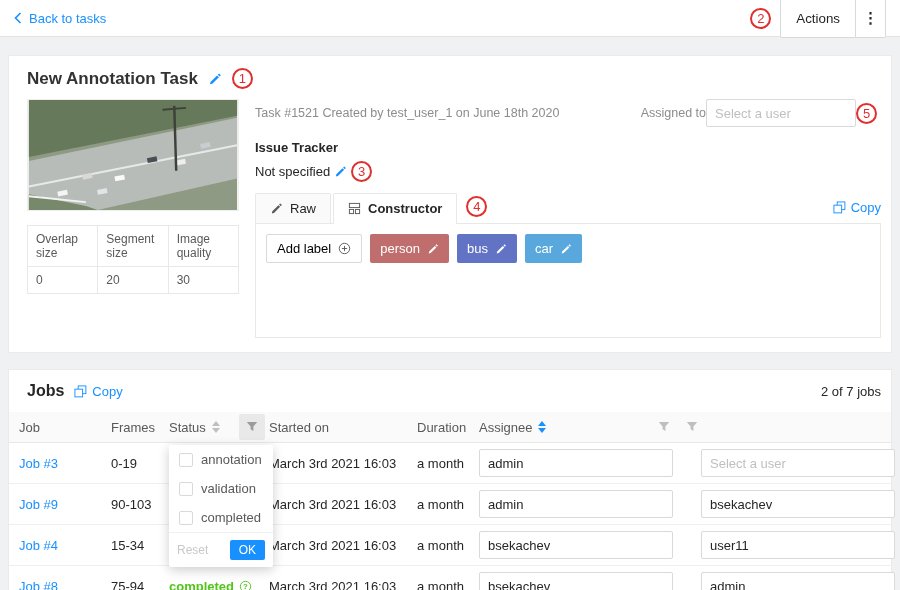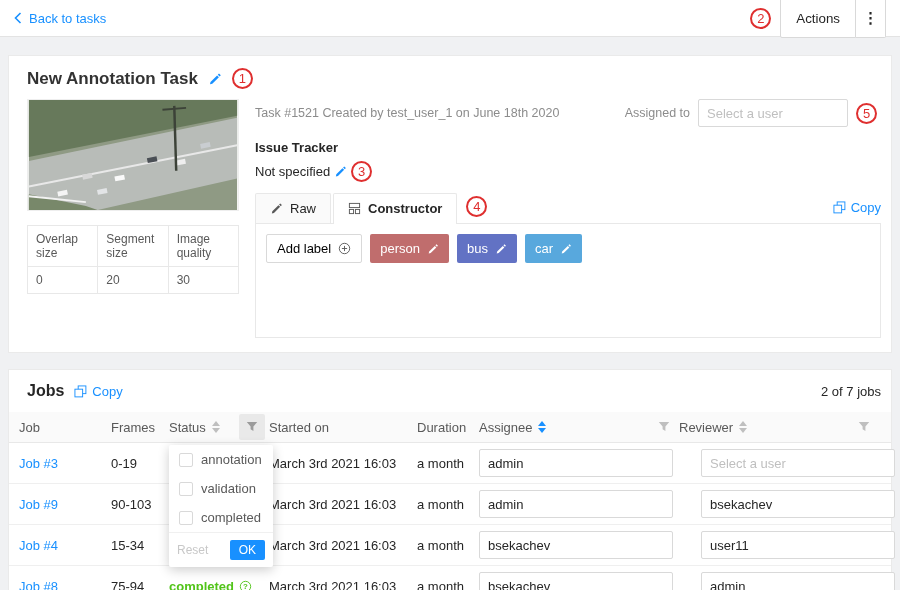--- a/index.html
+++ b/index.html
@@ -39,21 +39,21 @@
   .left-col { width: 212px; flex: none; }
   .thumb { width: 212px; height: 112px; border: 1px solid #eee; }
   .params-table { border-collapse: collapse; margin-top: 14px; width: 212px;
                   font-size: 12px; color: #595959; }
   .params-table th, .params-table td { border: 1px solid #e8e8e8; padding: 6px 8px;
                   text-align: left; font-weight: 400; vertical-align: top; width: 33.3%; }
 
   .right-col { flex: 1; margin-left: 16px; min-width: 0; }
   .meta-row { display: flex; align-items: center; }
   .task-meta { color: #8c8c8c; font-size: 12.5px; flex: 1; }
-  .assigned { display: flex; align-items: center; gap: 8px; margin-right: 4px; }
+  .assigned { display: flex; align-items: center; margin-right: 4px; }
   .assigned-label { color: #8c8c8c; font-size: 12.5px; }
   .text-input { height: 28px; border: 1px solid #d9d9d9; border-radius: 2px;
                 padding: 0 8px; font-size: 13px; color: #262626; outline: none;
                 font-family: "Liberation Sans", sans-serif; }
   .text-input::placeholder { color: #bfbfbf; }
   .assigned .text-input { width: 150px; }
 
   .issue-title { font-weight: 700; margin-top: 13px; }
   .issue-row { margin-top: 6px; display: flex; align-items: center; gap: 4px; }
 
@@ -351,27 +351,20 @@
           </span>
       </div>
       <div class="hcell">
         <span class="funnel-btn">
           <svg viewBox="0 0 12 12" width="12" height="12">
               <path d="M0.8 1h10.4L7.4 5.5V10L4.6 8.3V5.5z" fill="#bfbfbf"></path>
             </svg>
         </span>
       </div>
       <div class="hcell">
-        <span>Reviewer</span>
-        <span class="caret-stack">
-            <span class="caret-up"></span>
-            <span class="caret-down"></span>
-          </span>
-      </div>
-      <div class="hcell">
         <span class="funnel-btn">
           <svg viewBox="0 0 12 12" width="12" height="12">
               <path d="M0.8 1h10.4L7.4 5.5V10L4.6 8.3V5.5z" fill="#bfbfbf"></path>
             </svg>
         </span>
       </div>
     </div>
 
     <div class="jrow">
       <div><span class="job-link">Job #3</span></div>

